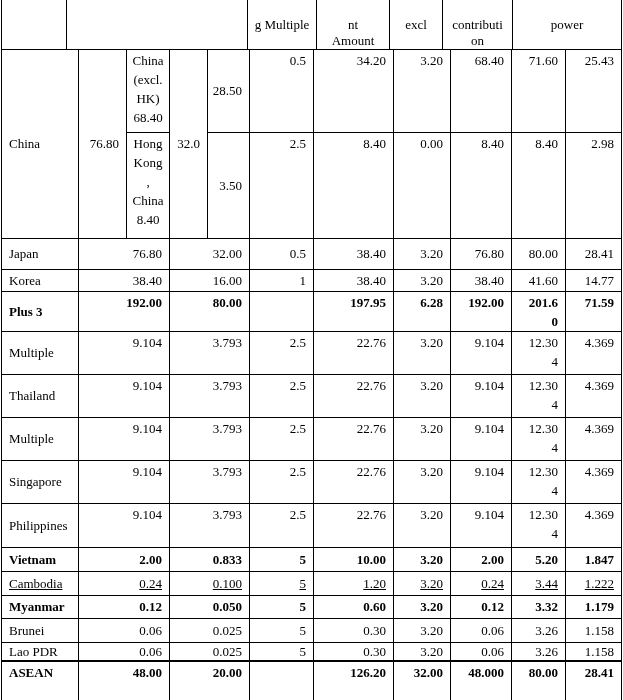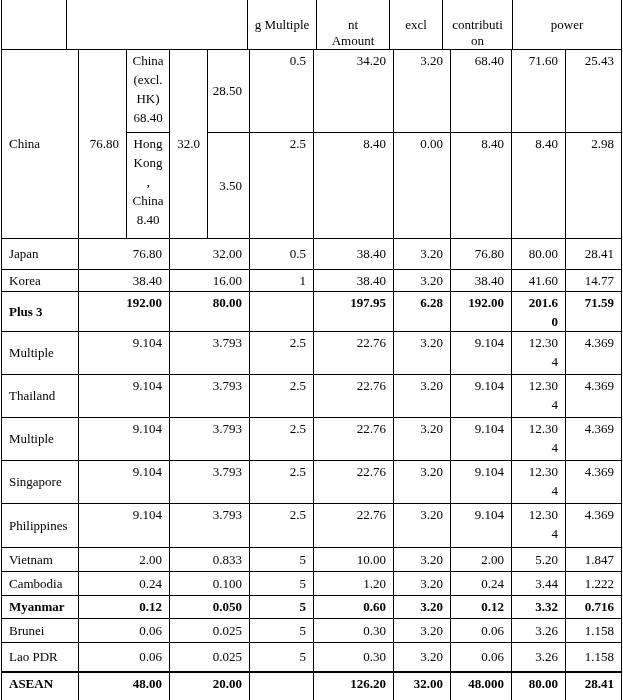--- a/index.html
+++ b/index.html
@@ -192,65 +192,65 @@
           <td class="num" colspan="2">9.104</td>
           <td class="num" colspan="2">3.793</td>
           <td class="num">2.5</td>
           <td class="num">22.76</td>
           <td class="num">3.20</td>
           <td class="num">9.104</td>
           <td class="num">12.30
 4</td>
           <td class="num">4.369</td>
         </tr>
-        <tr class="sm " style="height: 24px;">
+        <tr class="sm " style="height: 24px; font-weight: bold;">
           <td class="nm">Vietnam</td>
           <td class="num" colspan="2">2.00</td>
           <td class="num" colspan="2">0.833</td>
           <td class="num">5</td>
           <td class="num">10.00</td>
           <td class="num">3.20</td>
           <td class="num">2.00</td>
           <td class="num">5.20</td>
           <td class="num">1.847</td>
         </tr>
-        <tr class="sm " style="height: 24px;">
+        <tr class="sm " style="height: 24px; text-decoration: underline;">
           <td class="nm">Cambodia</td>
           <td class="num" colspan="2">0.24</td>
           <td class="num" colspan="2">0.100</td>
           <td class="num">5</td>
           <td class="num">1.20</td>
           <td class="num">3.20</td>
           <td class="num">0.24</td>
           <td class="num">3.44</td>
           <td class="num">1.222</td>
         </tr>
         <tr class="sm " style="height: 23px; font-weight: bold;">
           <td class="nm">Myanmar</td>
           <td class="num" colspan="2">0.12</td>
           <td class="num" colspan="2">0.050</td>
           <td class="num">5</td>
           <td class="num">0.60</td>
           <td class="num">3.20</td>
           <td class="num">0.12</td>
           <td class="num">3.32</td>
-          <td class="num">0.716</td>
+          <td class="num">1.179</td>
         </tr>
         <tr class="sm " style="height: 24px;">
           <td class="nm">Brunei</td>
           <td class="num" colspan="2">0.06</td>
           <td class="num" colspan="2">0.025</td>
           <td class="num">5</td>
           <td class="num">0.30</td>
           <td class="num">3.20</td>
           <td class="num">0.06</td>
           <td class="num">3.26</td>
           <td class="num">1.158</td>
         </tr>
-        <tr class="sm " style="height: 30px;">
+        <tr class="sm " style="height: 18px;">
           <td class="nm">Lao PDR</td>
           <td class="num" colspan="2">0.06</td>
           <td class="num" colspan="2">0.025</td>
           <td class="num">5</td>
           <td class="num">0.30</td>
           <td class="num">3.20</td>
           <td class="num">0.06</td>
           <td class="num">3.26</td>
           <td class="num">1.158</td>
         </tr>

